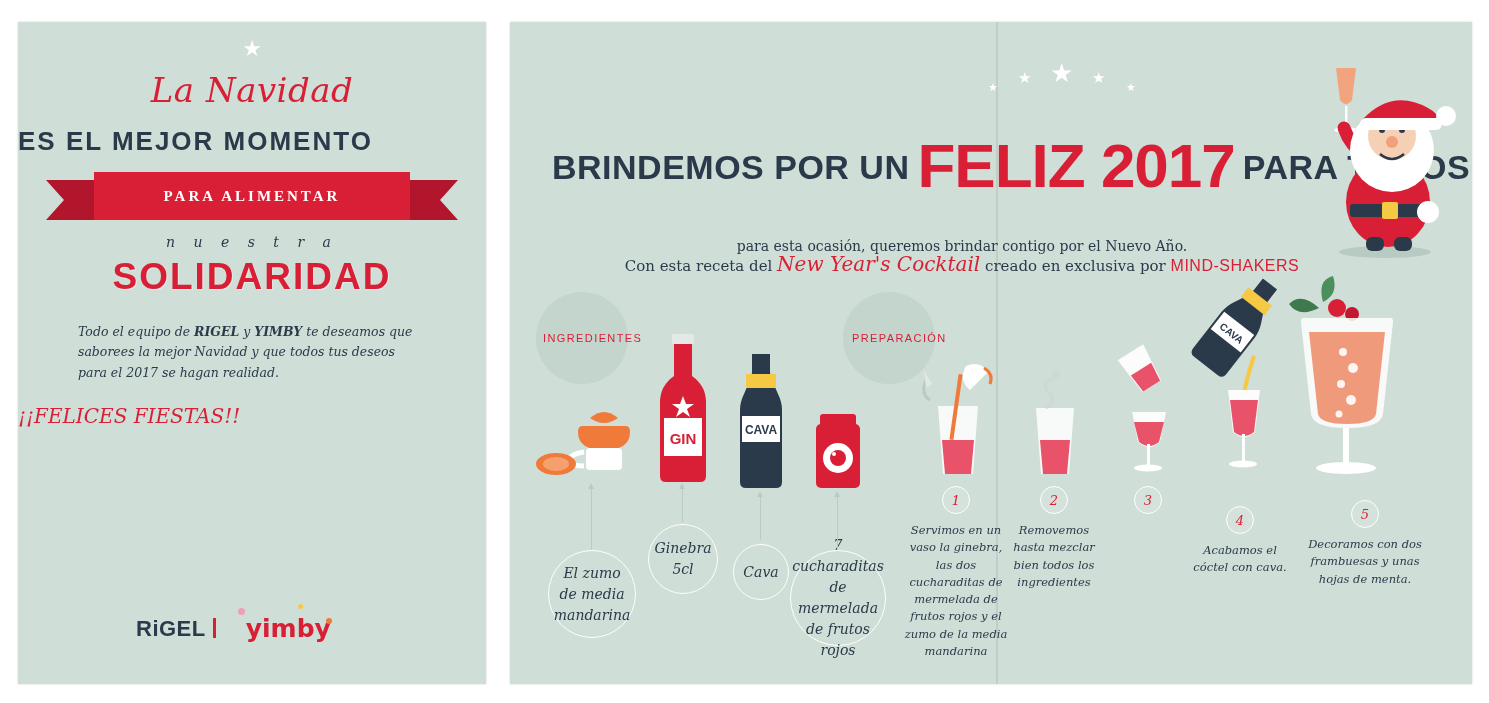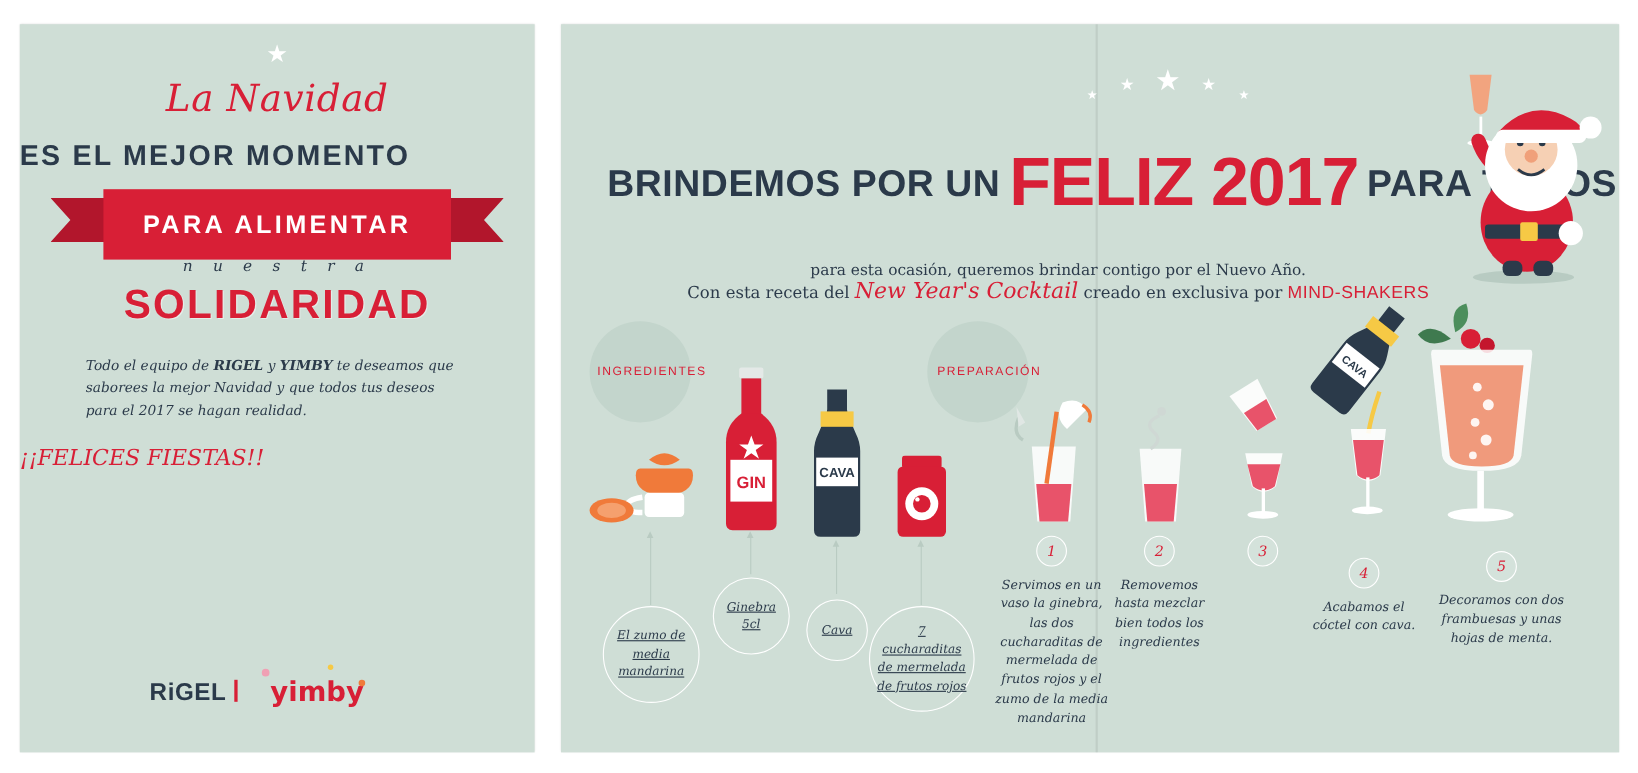--- a/index.html
+++ b/index.html
@@ -96,29 +96,30 @@
     height: 40px;
     background: #b2162c;
   }
   .ribbon-tail.left { left: 0; clip-path: polygon(0 0, 100% 0, 100% 100%, 0 100%, 18px 50%); }
   .ribbon-tail.right { right: 0; clip-path: polygon(0 0, 100% 0, calc(100% - 18px) 50%, 100% 100%, 0 100%); }
   .ribbon-center {
     position: absolute;
     left: 48px;
     right: 48px;
     top: 0;
-    height: 64px;
+    height: 48px;
     background: #d81f36;
     display: flex;
     align-items: center;
     justify-content: center;
     color: #ffffff;
-    font-size: 23px;
+    font-size: 15px;
     font-weight: bold;
     letter-spacing: 3px;
+    font-family: Liberation Serif, serif;
   }
   #left-line4 {
     position: absolute;
     top: 212px;
     left: 0;
     width: 100%;
     text-align: center;
     font-size: 14px;
     letter-spacing: 7px;
     color: #2b3a4a;
@@ -289,24 +290,23 @@
   }
 
   
   .item {
     position: absolute;
     text-align: center;
   }
   .caption {
     font-family: "DejaVu Serif", serif;
     font-style: italic;
-    font-size: 11px;
+    font-size: 14px;
     line-height: 1.5;
     color: #2b3a4a;
-    text-decoration: underline;
   }
   .circle-caption {
     border: 1px solid #ffffff;
     border-radius: 50%;
     display: flex;
     align-items: center;
     justify-content: center;
     padding: 6px;
     box-sizing: border-box;
   }

